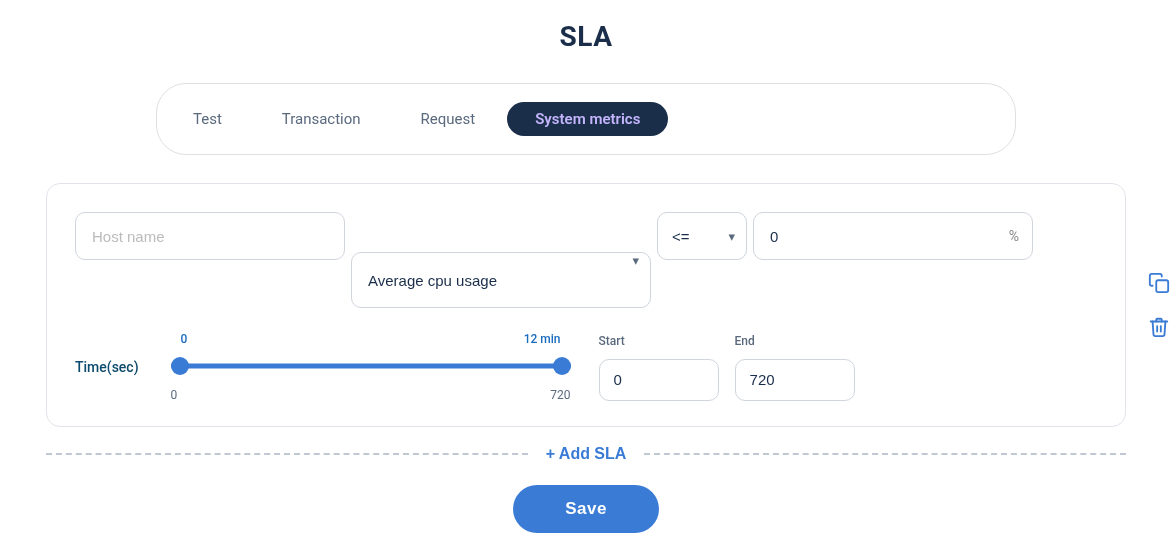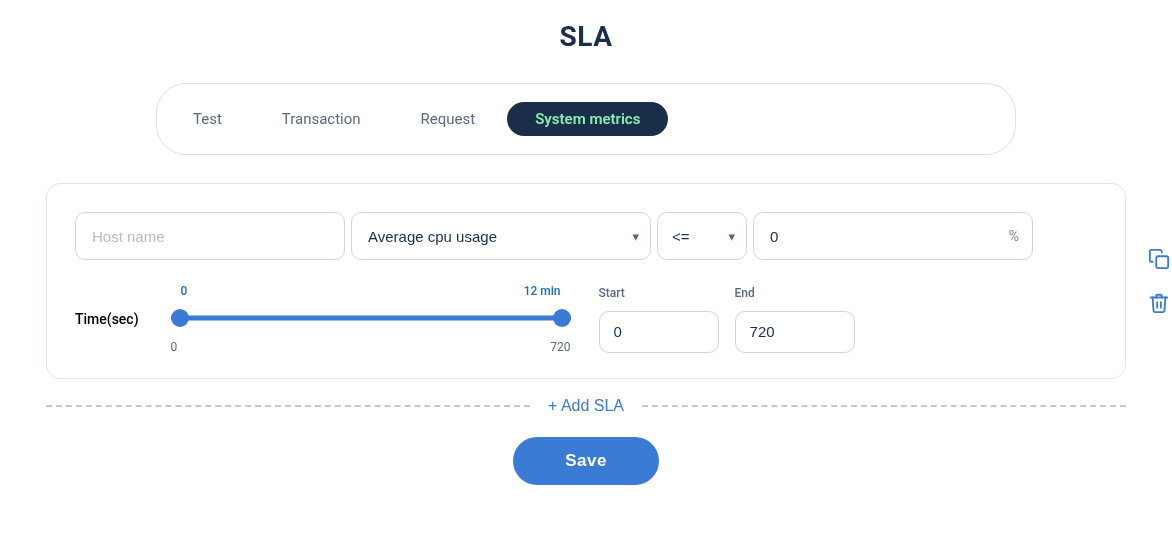--- a/index.html
+++ b/index.html
@@ -40,21 +40,21 @@
       font-size: 15px;
       color: #5a6a7e;
       cursor: pointer;
       white-space: nowrap;
       font-weight: 400;
       transition: background 0.15s;
     }
 
     .tab-item.active {
       background: #1a2e4a;
-      color: #86efac;
+      color: #c4b5fd;
       font-weight: 600;
     }
 
     .main-card {
       width: 1080px;
       border: 1.5px solid #e0e4ea;
       border-radius: 14px;
       padding: 28px 28px 24px 28px;
       background: #fff;
       position: relative;
@@ -85,30 +85,31 @@
     }
 
     .select-wrap {
       position: relative;
       display: flex;
       align-items: center;
     }
 
     .metric-select {
       width: 300px;
-      height: 48px;
+      height: 56px;
       border: 1.5px solid #d0d5dd;
       border-radius: 10px;
       padding: 0 40px 0 16px;
       font-size: 15px;
       color: #1a2e4a;
       appearance: none;
       background: #fff;
       outline: none;
       cursor: pointer;
+      margin-top: 40px;
     }
 
     .operator-select {
       width: 90px;
       height: 48px;
       border: 1.5px solid #d0d5dd;
       border-radius: 10px;
       padding: 0 32px 0 14px;
       font-size: 15px;
       color: #1a2e4a;
@@ -157,21 +158,21 @@
     }
 
     .row2 {
       display: flex;
       align-items: center;
       gap: 28px;
     }
 
     .time-label {
       font-size: 14px;
-      color: #000000;
+      color: #0c4a6e;
       font-weight: 500;
       white-space: nowrap;
       margin-right: 4px;
     }
 
     .slider-labels-top {
       display: flex;
       justify-content: space-between;
       font-size: 12px;
       margin-bottom: 2px;
@@ -260,21 +261,21 @@
     .dashed-line {
       flex: 1;
       border-top: 2px dashed #c0c8d4;
     }
 
     .add-sla-btn {
       background: none;
       border: none;
       color: #3a7bd5;
       font-size: 16px;
-      font-weight: 400;
+      font-weight: 700;
       cursor: pointer;
       padding: 0 18px;
       white-space: nowrap;
     }
 
     .save-btn {
       background: #3a7bd5;
       color: #fff;
       border: none;
       border-radius: 30px;

